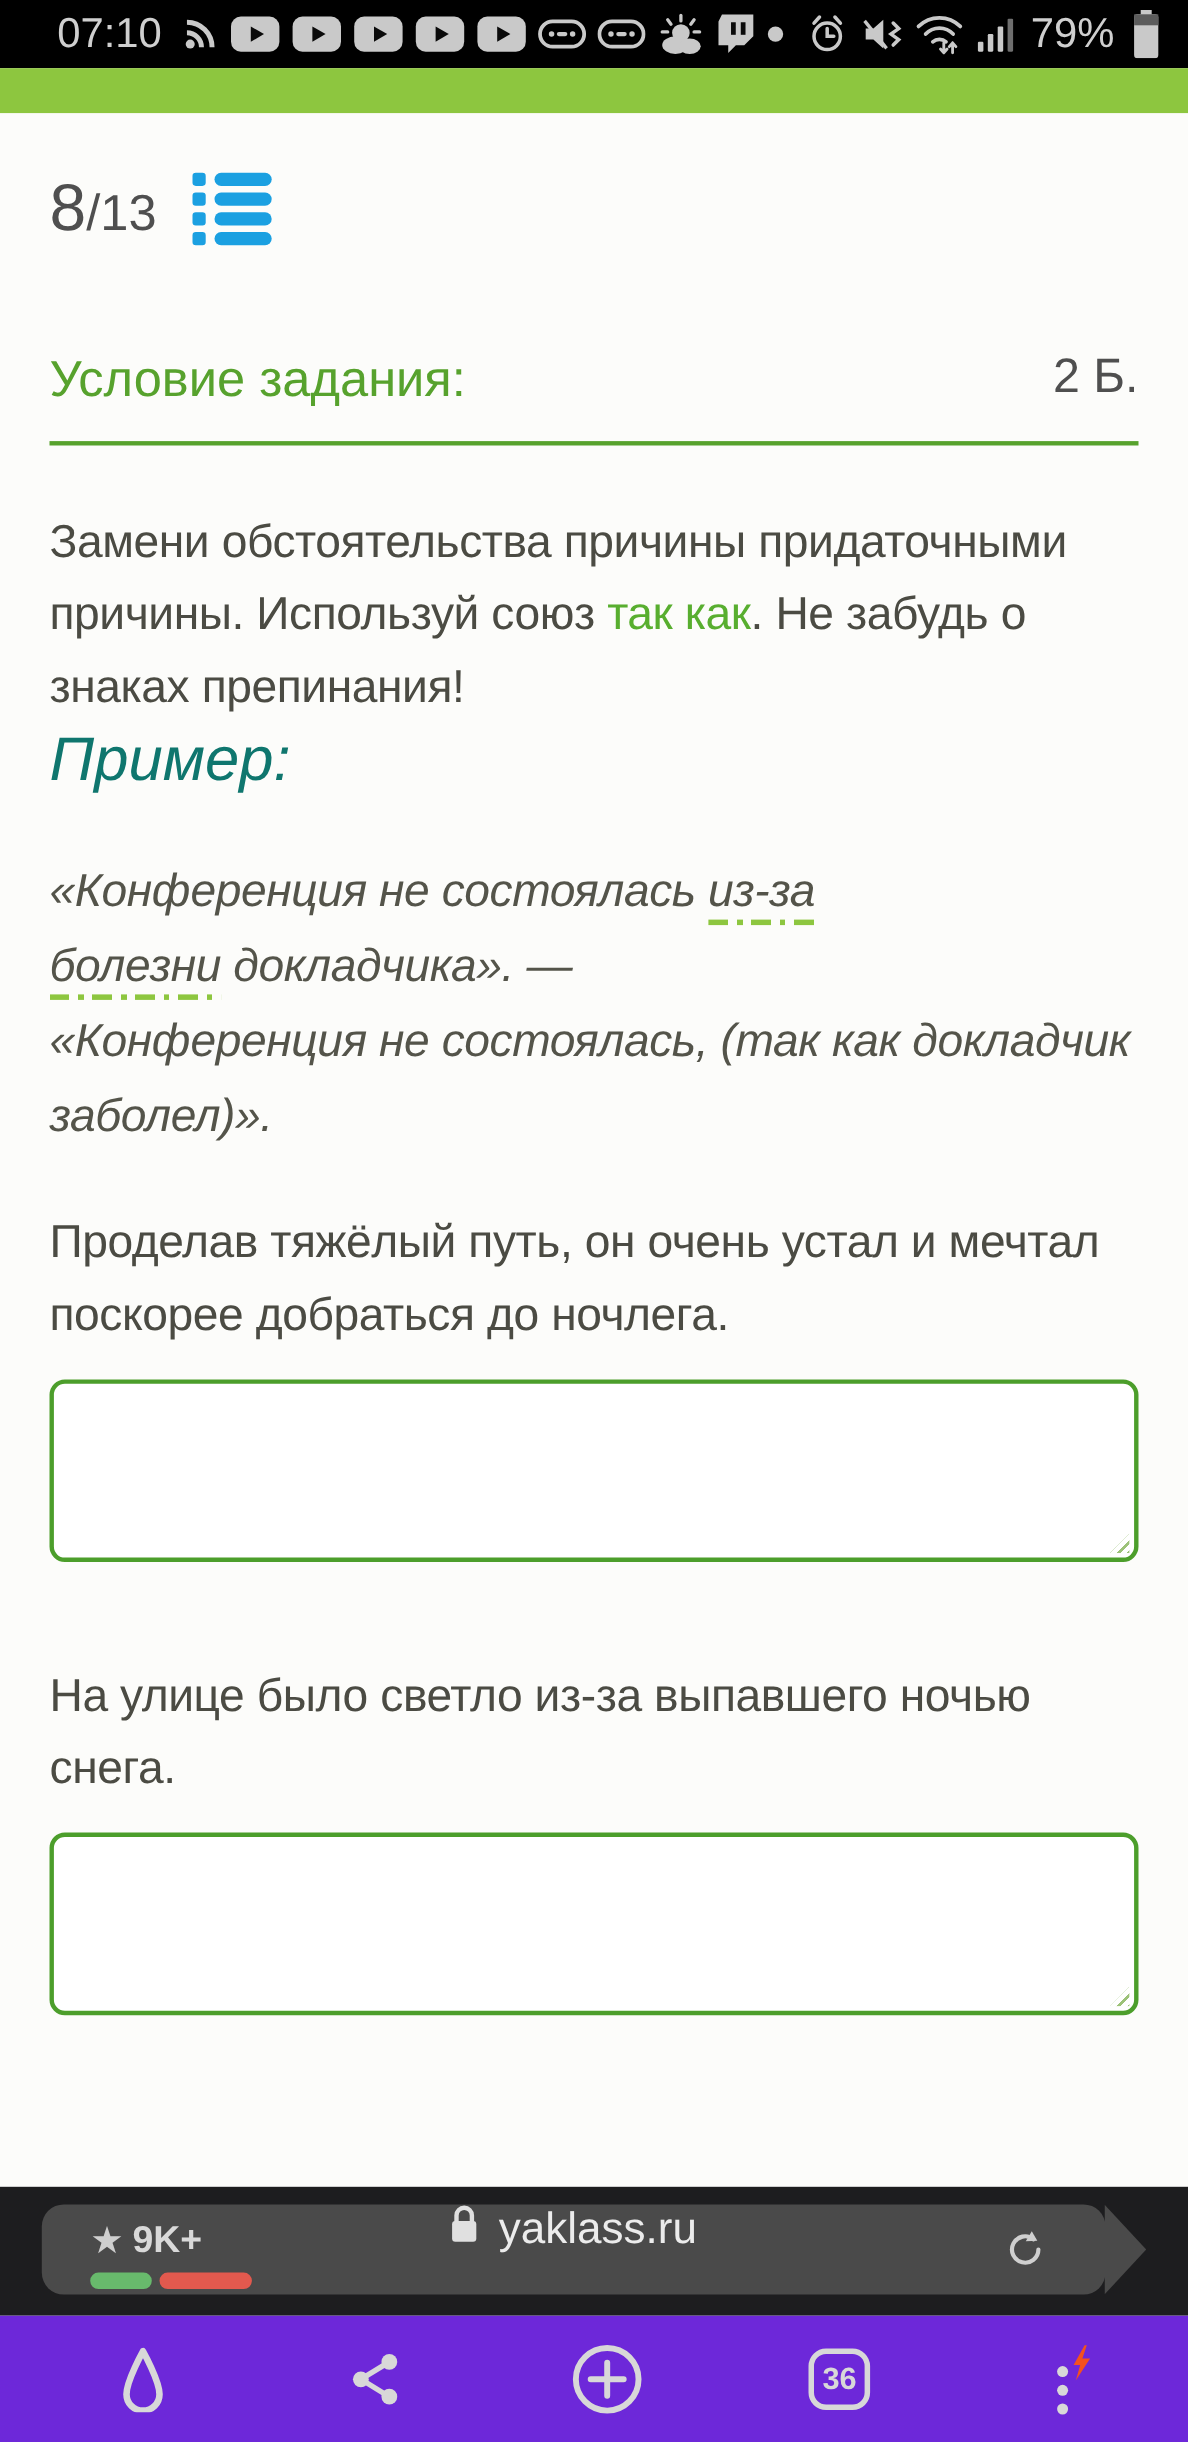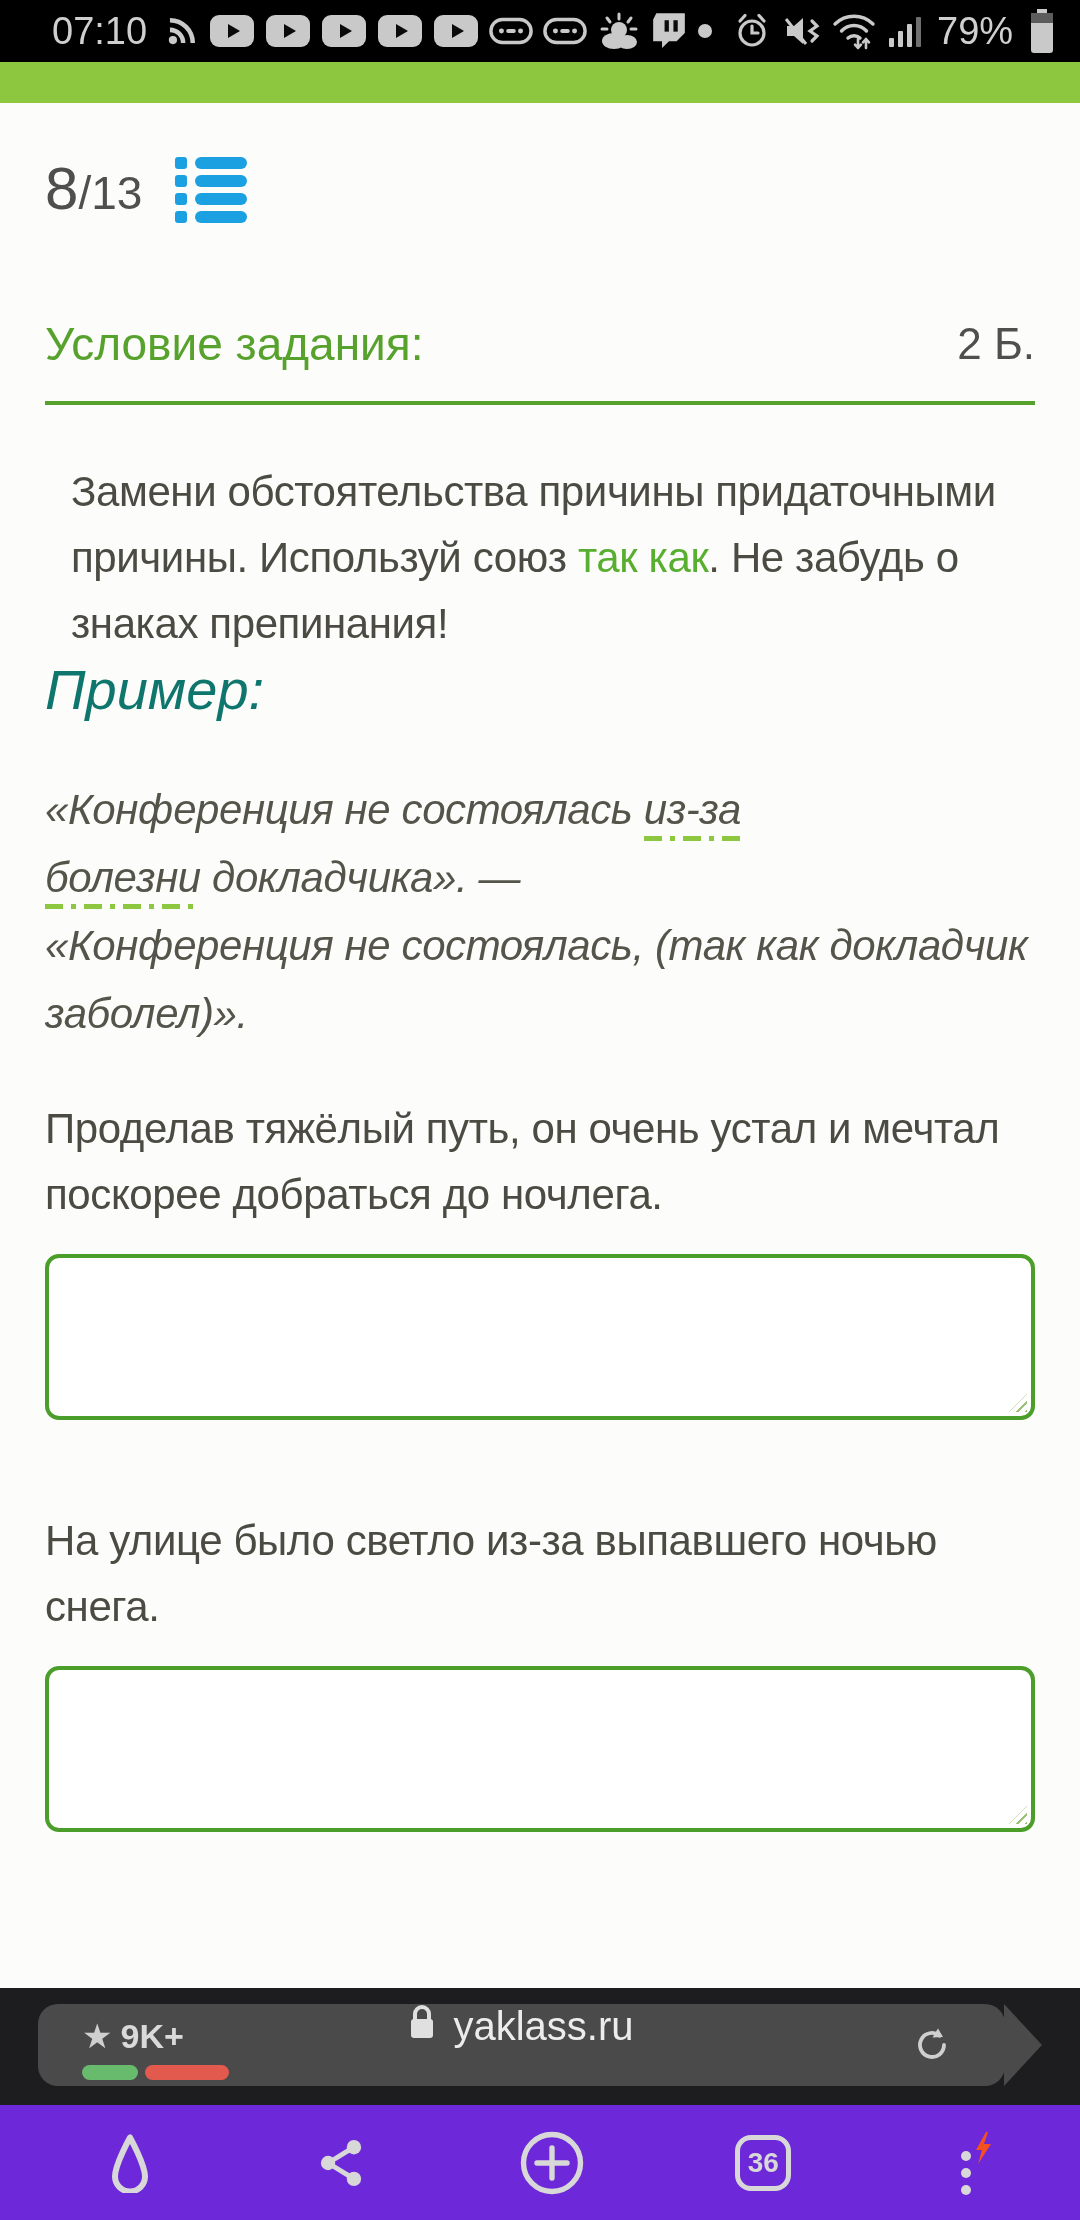--- a/index.html
+++ b/index.html
@@ -25,26 +25,26 @@
   
   .content { flex:1 1 auto; background:#fcfcfa; padding:0 45px; color:#4b4b43; overflow:hidden; }
   .progress-row { margin-top:52px; display:flex; align-items:center; gap:33px; height:66px; }
   .q-big { font-size:60px; color:#4f4f4f; }
   .q-small { font-size:46px; color:#4f4f4f; }
   .list-icon { display:inline-flex; flex-direction:column; gap:6px; cursor:pointer; margin-top:4px; }
   .list-icon .row { display:flex; gap:8px; align-items:center; }
   .list-icon .sq { width:12px; height:12px; border-radius:3px; background:#1ba0e1; }
   .list-icon .bar { width:52px; height:12px; border-radius:6px; background:#1ba0e1; }
   .cond-header {
-    margin-top:96px; display:flex; justify-content:space-between; align-items:center;
+    margin-top:96px; display:flex; justify-content:space-between; align-items:flex-start;
     border-bottom:4px solid #57a22d; padding-bottom:30px;
   }
   .cond-title { color:#57a22d; font-size:46px; }
   .cond-points { color:#4f4f4f; font-size:44px; }
-  .task-text { margin-top:54px; font-size:42px; line-height:66px; letter-spacing:-0.4px;margin-left:26px; }
+  .task-text { margin-top:54px; font-size:42px; line-height:66px; letter-spacing:-0.4px; }
   .green-link { color:#58ae2f; text-decoration:none; cursor:pointer; }
   .example-heading { font-size:56px; font-style:italic; color:#0f766e; }
   .example-text { margin-top:54px; font-size:42px; line-height:68px; font-style:italic; color:#54544a; letter-spacing:-0.4px; }
   .obst {
     padding-bottom:8px;
     background:repeating-linear-gradient(90deg,#8dc63f 0 18px,transparent 18px 26px,#8dc63f 26px 31px,transparent 31px 39px) left bottom / 100% 5px no-repeat;
   }
   .exercise-text { font-size:42px; line-height:66px; letter-spacing:-0.4px; color:#4b4b43; }
   .ex1 { margin-top:48px; }
   .ex2 { margin-top:88px; }

